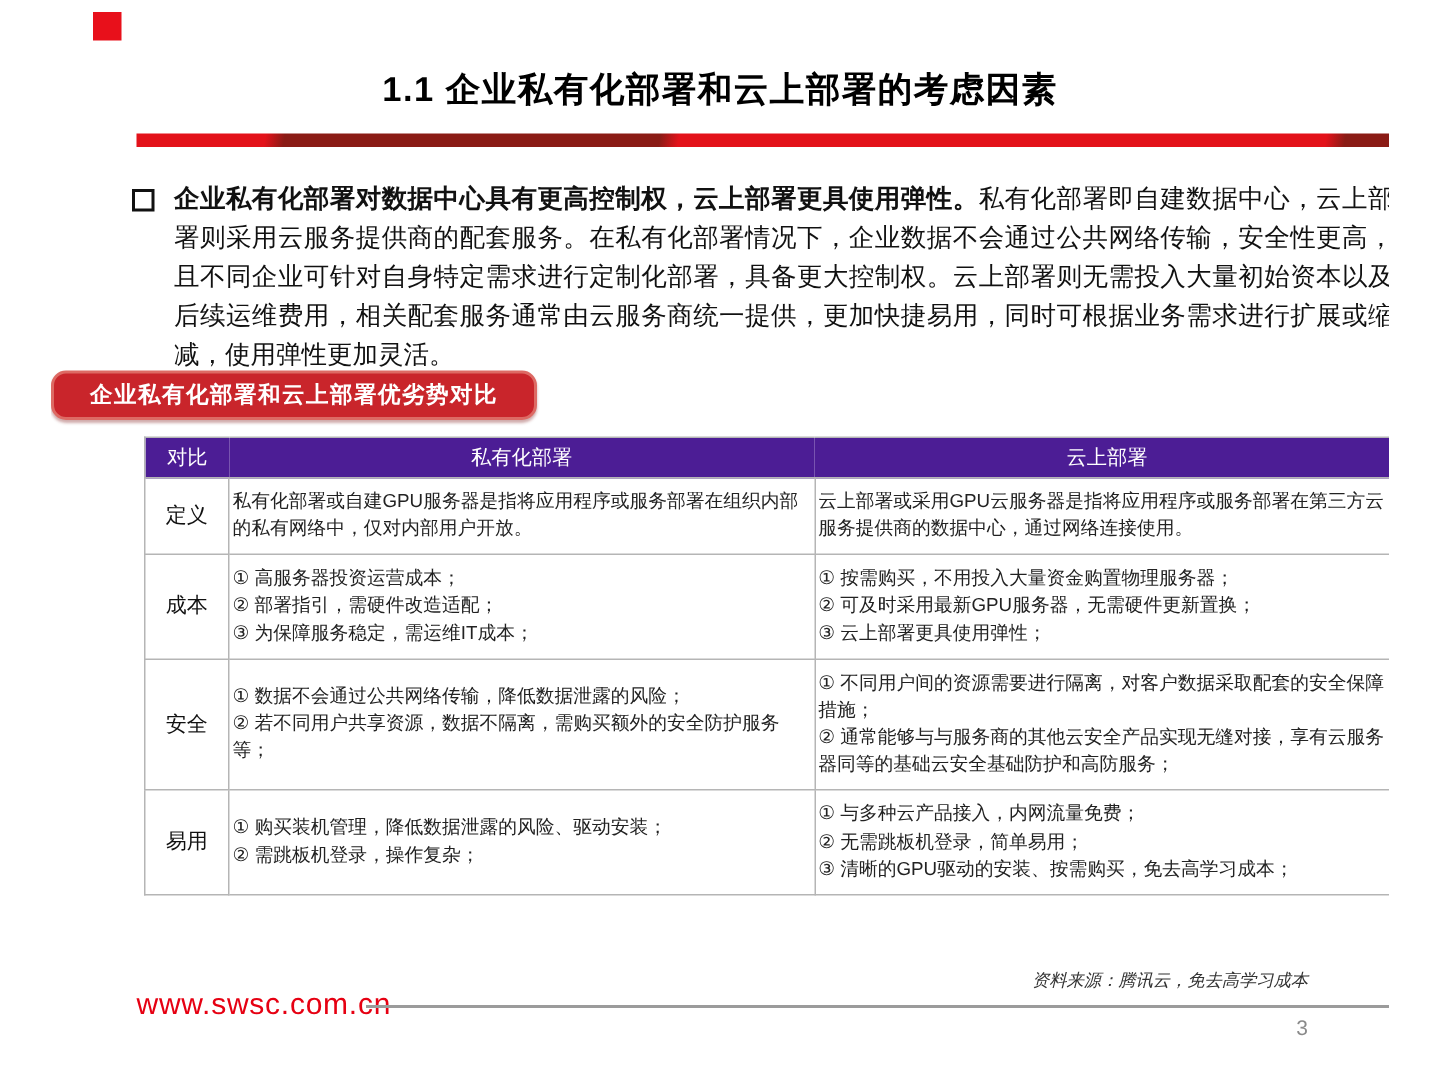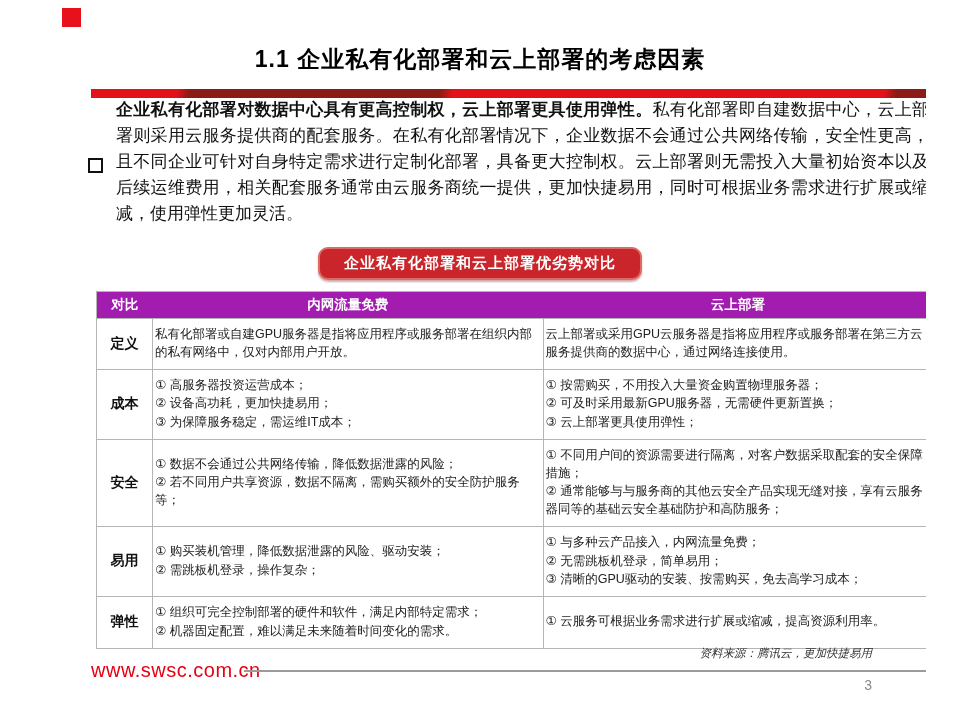--- a/index.html
+++ b/index.html
@@ -11,38 +11,38 @@
   .page-title{position:absolute;left:0;top:44px;width:100%;text-align:center;
     font-size:23px;font-weight:700;color:#000;letter-spacing:1px;}
 
   .title-bar{position:absolute;left:57px;top:89px;width:861px;height:9px;
     background:linear-gradient(100deg,
       #e3121a 0%, #e3121a 10%,
       #8a1b15 11.5%, #8a1b15 40.5%,
       #e3121a 42%, #e3121a 92%,
       #8a1b15 93.5%, #8a1b15 100%);}
 
-  .intro{position:absolute;left:54px;top:97px;width:841px;display:flex;gap:13px;align-items:center;}
+  .intro{position:absolute;left:54px;top:120px;width:841px;display:flex;gap:13px;}
   .bullet-square{flex:0 0 auto;width:11px;height:11px;border:2.5px solid #111;margin-top:6px;}
   .intro-text{font-size:17px;line-height:26px;color:#111;text-align:justify;}
   .intro-text .lead{font-weight:700;}
 
-  .badge-wrap{position:absolute;left:0;top:247px;width:100%;text-align:center;}
+  .badge-wrap{position:absolute;left:0;top:247px;width:100%;text-align:left;}
   .badge{display:inline-block;background:#c9252b;border:2px solid #dd6a64;border-radius:10px;
     padding:5px 24px;color:#fff;font-size:15px;font-weight:700;letter-spacing:1px;
     box-shadow:0 2px 2px rgba(120,15,15,.35);}
 
   .cmp-table{position:absolute;left:62px;top:291px;width:838px;border-collapse:collapse;
     table-layout:fixed;}
   .cmp-table col.c-label{width:56px;}
-  .cmp-table thead th{background:#a21caf;color:#fff;font-size:13.5px;font-weight:700;
+  .cmp-table thead th{background:#4c1d95;color:#fff;font-size:13.5px;font-weight:400;
     padding:4px 2px;text-align:center;border:none;}
   .cmp-table tbody td{border:1px solid #b5b5b5;vertical-align:middle;
     font-size:12.5px;line-height:1.42;color:#222;padding:6px 2px;}
-  .cmp-table tbody td.rowlabel{font-size:14px;font-weight:700;color:#111;text-align:center;padding:4px 2px;}
+  .cmp-table tbody td.rowlabel{font-size:14px;font-weight:400;color:#111;text-align:center;padding:4px 2px;}
   .cmp-table .line{margin:1px 0;}
   .cmp-table{border:1px solid #b5b5b5;}
 
   .source-note{position:absolute;right:54px;top:646px;font-size:11.5px;font-style:italic;
     color:#333;}
   .site-url{position:absolute;left:57px;top:659px;font-size:20px;color:#e60012;letter-spacing:.5px;}
   .footer-line{position:absolute;left:210px;top:670px;width:695px;height:2px;background:#9b9b9b;}
   .page-number{position:absolute;right:54px;top:677px;font-size:14px;color:#8a8a8a;}
 </style>
 </head>
@@ -67,39 +67,39 @@
 
   <table class="cmp-table">
     <colgroup>
       <col class="c-label">
         <col>
         <col>
     </colgroup>
     <thead>
       <tr>
         <th>对比</th>
-        <th>内网流量免费</th>
+        <th>私有化部署</th>
         <th>云上部署</th>
       </tr>
     </thead>
     <tbody>
         <tr>
           <td class="rowlabel">定义</td>
           <td>
             <div class="line">私有化部署或自建GPU服务器是指将应用程序或服务部署在组织内部的私有网络中，仅对内部用户开放。</div>
           </td>
           <td>
             <div class="line">云上部署或采用GPU云服务器是指将应用程序或服务部署在第三方云服务提供商的数据中心，通过网络连接使用。</div>
           </td>
         </tr>
         <tr>
           <td class="rowlabel">成本</td>
           <td>
             <div class="line">① 高服务器投资运营成本；</div>
-            <div class="line">② 设备高功耗，更加快捷易用；</div>
+            <div class="line">② 部署指引，需硬件改造适配；</div>
             <div class="line">③ 为保障服务稳定，需运维IT成本；</div>
           </td>
           <td>
             <div class="line">① 按需购买，不用投入大量资金购置物理服务器；</div>
             <div class="line">② 可及时采用最新GPU服务器，无需硬件更新置换；</div>
             <div class="line">③ 云上部署更具使用弹性；</div>
           </td>
         </tr>
         <tr>
           <td class="rowlabel">安全</td>
@@ -117,31 +117,21 @@
           <td>
             <div class="line">① 购买装机管理，降低数据泄露的风险、驱动安装；</div>
             <div class="line">② 需跳板机登录，操作复杂；</div>
           </td>
           <td>
             <div class="line">① 与多种云产品接入，内网流量免费；</div>
             <div class="line">② 无需跳板机登录，简单易用；</div>
             <div class="line">③ 清晰的GPU驱动的安装、按需购买，免去高学习成本；</div>
           </td>
         </tr>
-        <tr>
-          <td class="rowlabel">弹性</td>
-          <td>
-            <div class="line">① 组织可完全控制部署的硬件和软件，满足内部特定需求；</div>
-            <div class="line">② 机器固定配置，难以满足未来随着时间变化的需求。</div>
-          </td>
-          <td>
-            <div class="line">① 云服务可根据业务需求进行扩展或缩减，提高资源利用率。</div>
-          </td>
-        </tr>
       </tbody>
   </table>
 
-  <div class="source-note">资料来源：腾讯云，更加快捷易用</div>
+  <div class="source-note">资料来源：腾讯云，免去高学习成本</div>
   <div class="site-url">www.swsc.com.cn</div>
   <div class="footer-line"></div>
   <div class="page-number">3</div>
 
 </div>
 
 </body></html>

